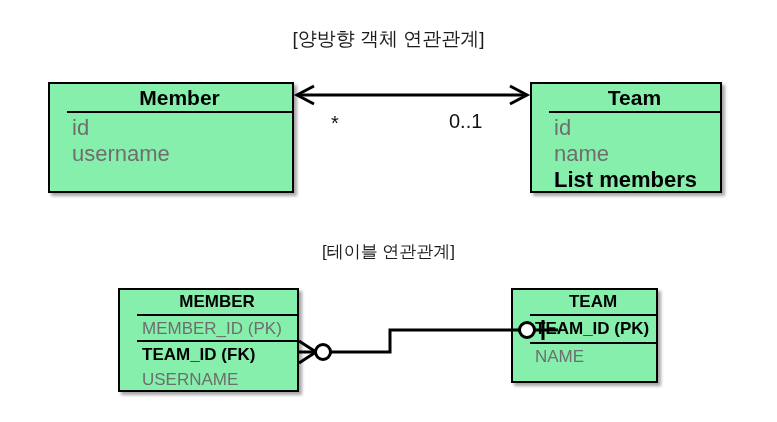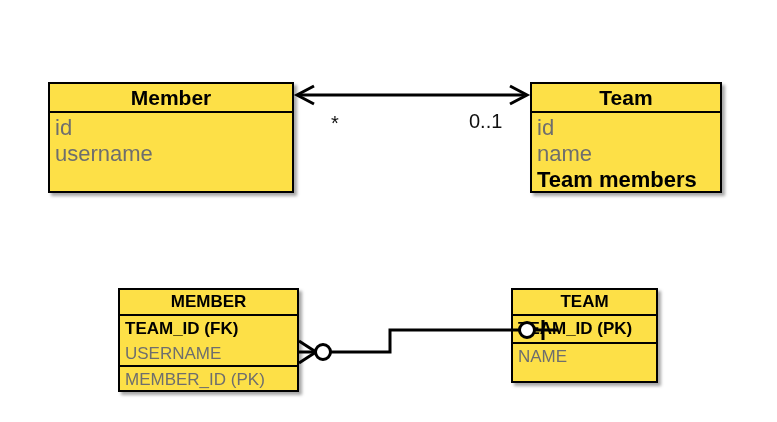--- a/index.html
+++ b/index.html
@@ -31,24 +31,25 @@
     color: #1b1b1b;
     white-space: nowrap;
     letter-spacing: 0px;
   }
   #caption-object  { left: 0; top: 26px;  width: 777px; }
   #caption-table   { left: 0; top: 240px; width: 777px; font-size: 17px; }
 
   
   .box {
     position: absolute;
-    background: #fde047;
+    background: #86efac;
     border: 2.5px solid #000000;
     box-sizing: border-box;
     box-shadow: 3px 3px 3px rgba(0,0,0,0.35);
+    padding-left: 17px;
   }
   .box .title {
     text-align: center;
     font-weight: bold;
     color: #000000;
     box-sizing: border-box;
     white-space: nowrap;
     overflow: hidden;
   }
   .box .compartment {
@@ -117,57 +118,59 @@
   }
 
   
   .multiplicity {
     position: absolute;
     font-size: 20px;
     color: #111111;
     white-space: nowrap;
   }
   #mult-many { left: 331px; top: 112px; }
-  #mult-zero-one { left: 469px; top: 110px; }
+  #mult-zero-one { left: 449px; top: 110px; }
 </style>
 </head>
 <body>
 
 <div class="canvas">
 
+  <div class="caption" id="caption-object">[양방향 객체 연관관계]</div>
 
   <div class="box" id="box-member-class">
     <div class="title">Member</div>
     <div class="compartment" style="height:80px;">
       <div class="attr muted">id</div>
       <div class="attr muted">username</div>
     </div>
   </div>
 
   <div class="box" id="box-team-class">
     <div class="title">Team</div>
     <div class="compartment" style="height:80px;">
       <div class="attr muted">id</div>
       <div class="attr muted">name</div>
-      <div class="attr strong">Team members</div>
+      <div class="attr strong">List members</div>
     </div>
   </div>
 
   <div class="multiplicity" id="mult-many">*</div>
   <div class="multiplicity" id="mult-zero-one">0..1</div>
 
+  <div class="caption" id="caption-table">[테이블 연관관계]</div>
 
   <div class="box" id="box-member-table">
     <div class="title">MEMBER</div>
+    <div class="compartment" style="height:26px;">
+      <div class="attr muted">MEMBER_ID (PK)</div>
+    </div>
     <div class="compartment" style="height:51px;">
       <div class="attr strong">TEAM_ID (FK)</div>
       <div class="attr muted">USERNAME</div>
-    </div>
-    <div class="compartment" style="height:26px;">
-      <div class="attr muted">MEMBER_ID (PK)</div>
     </div>
   </div>
 
   <div class="box" id="box-team-table">
     <div class="title">TEAM</div>
     <div class="compartment" style="height:28px;">
       <div class="attr strong">TEAM_ID (PK)</div>
     </div>
     <div class="compartment" style="height:38px;">
       <div class="attr muted">NAME</div>

